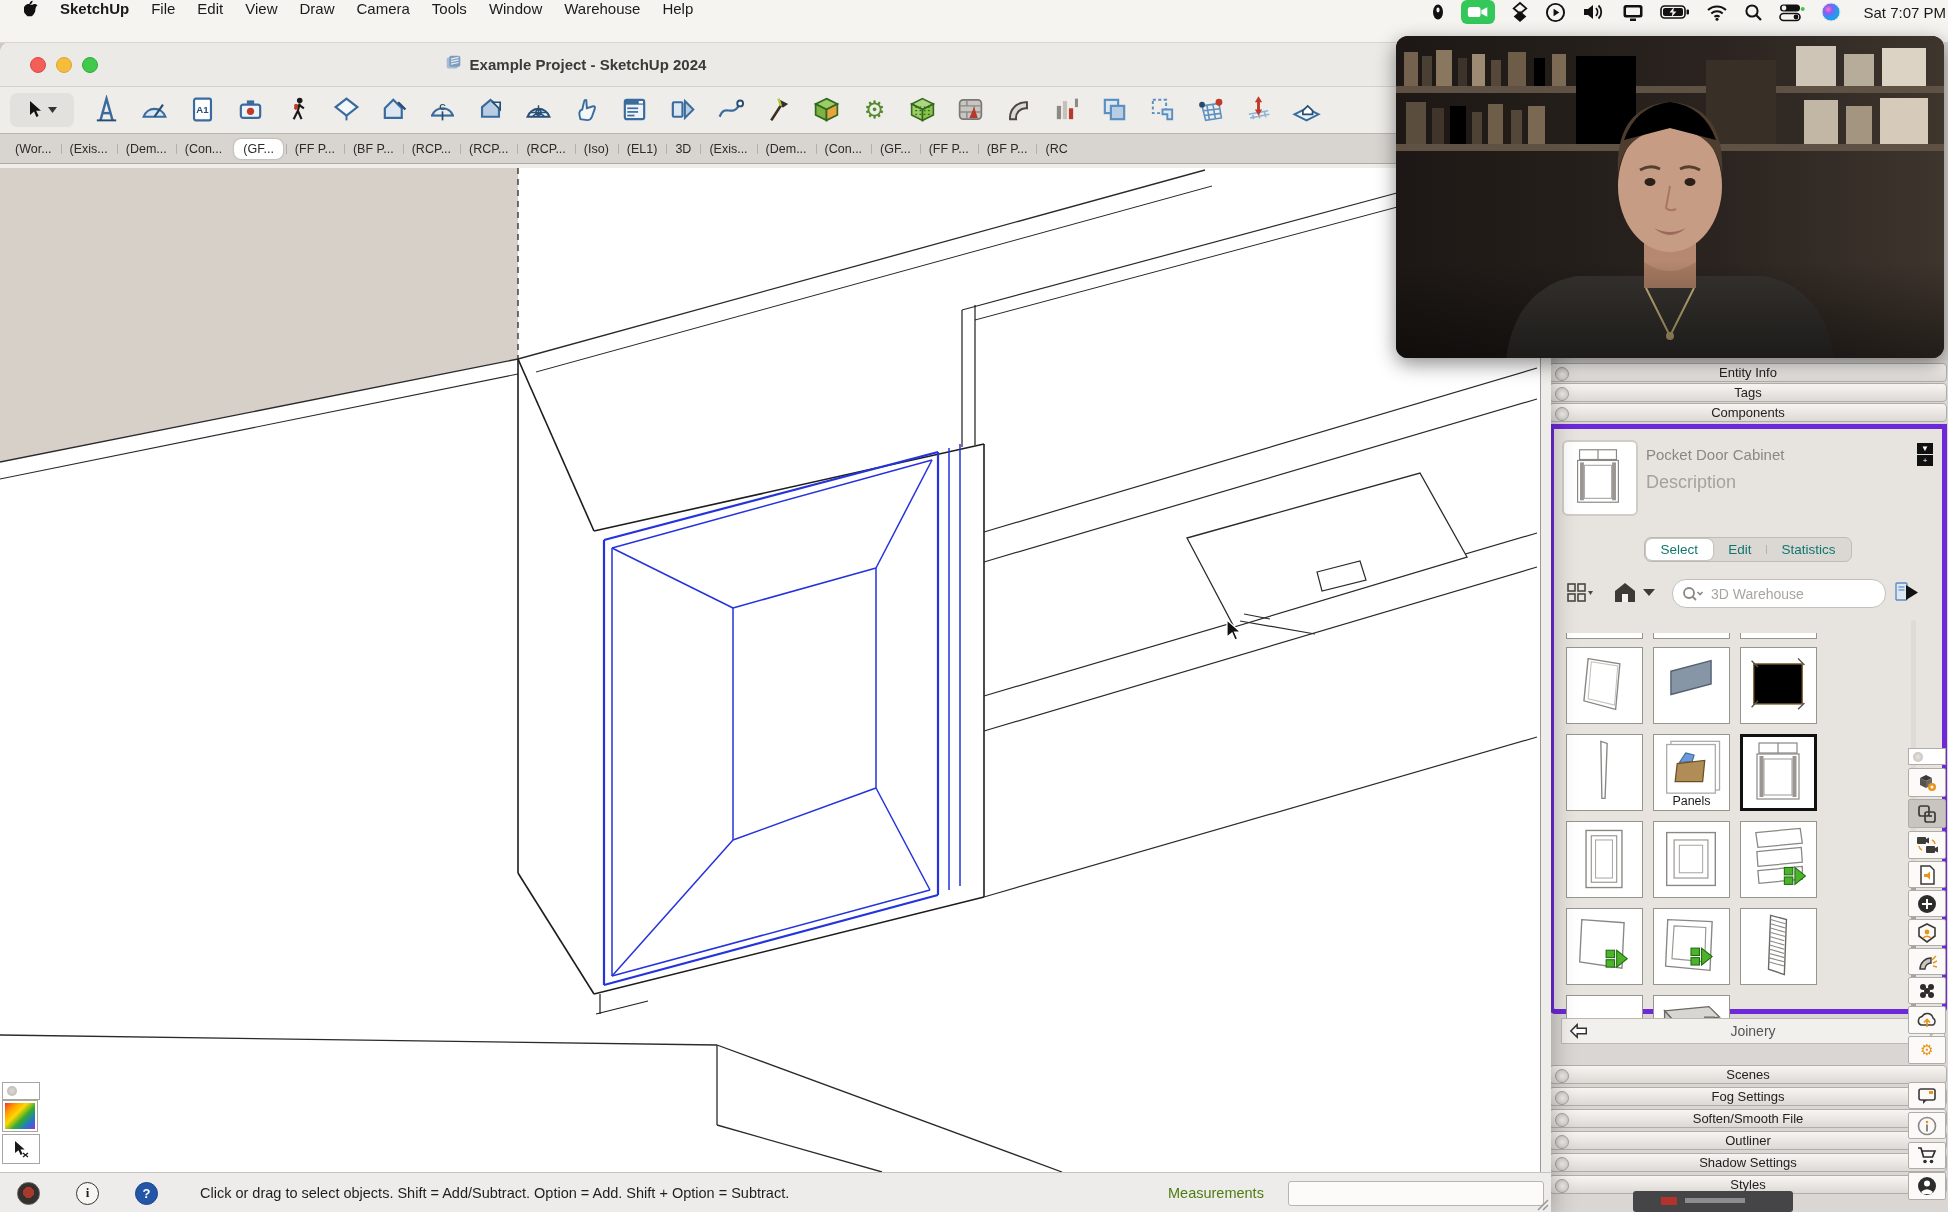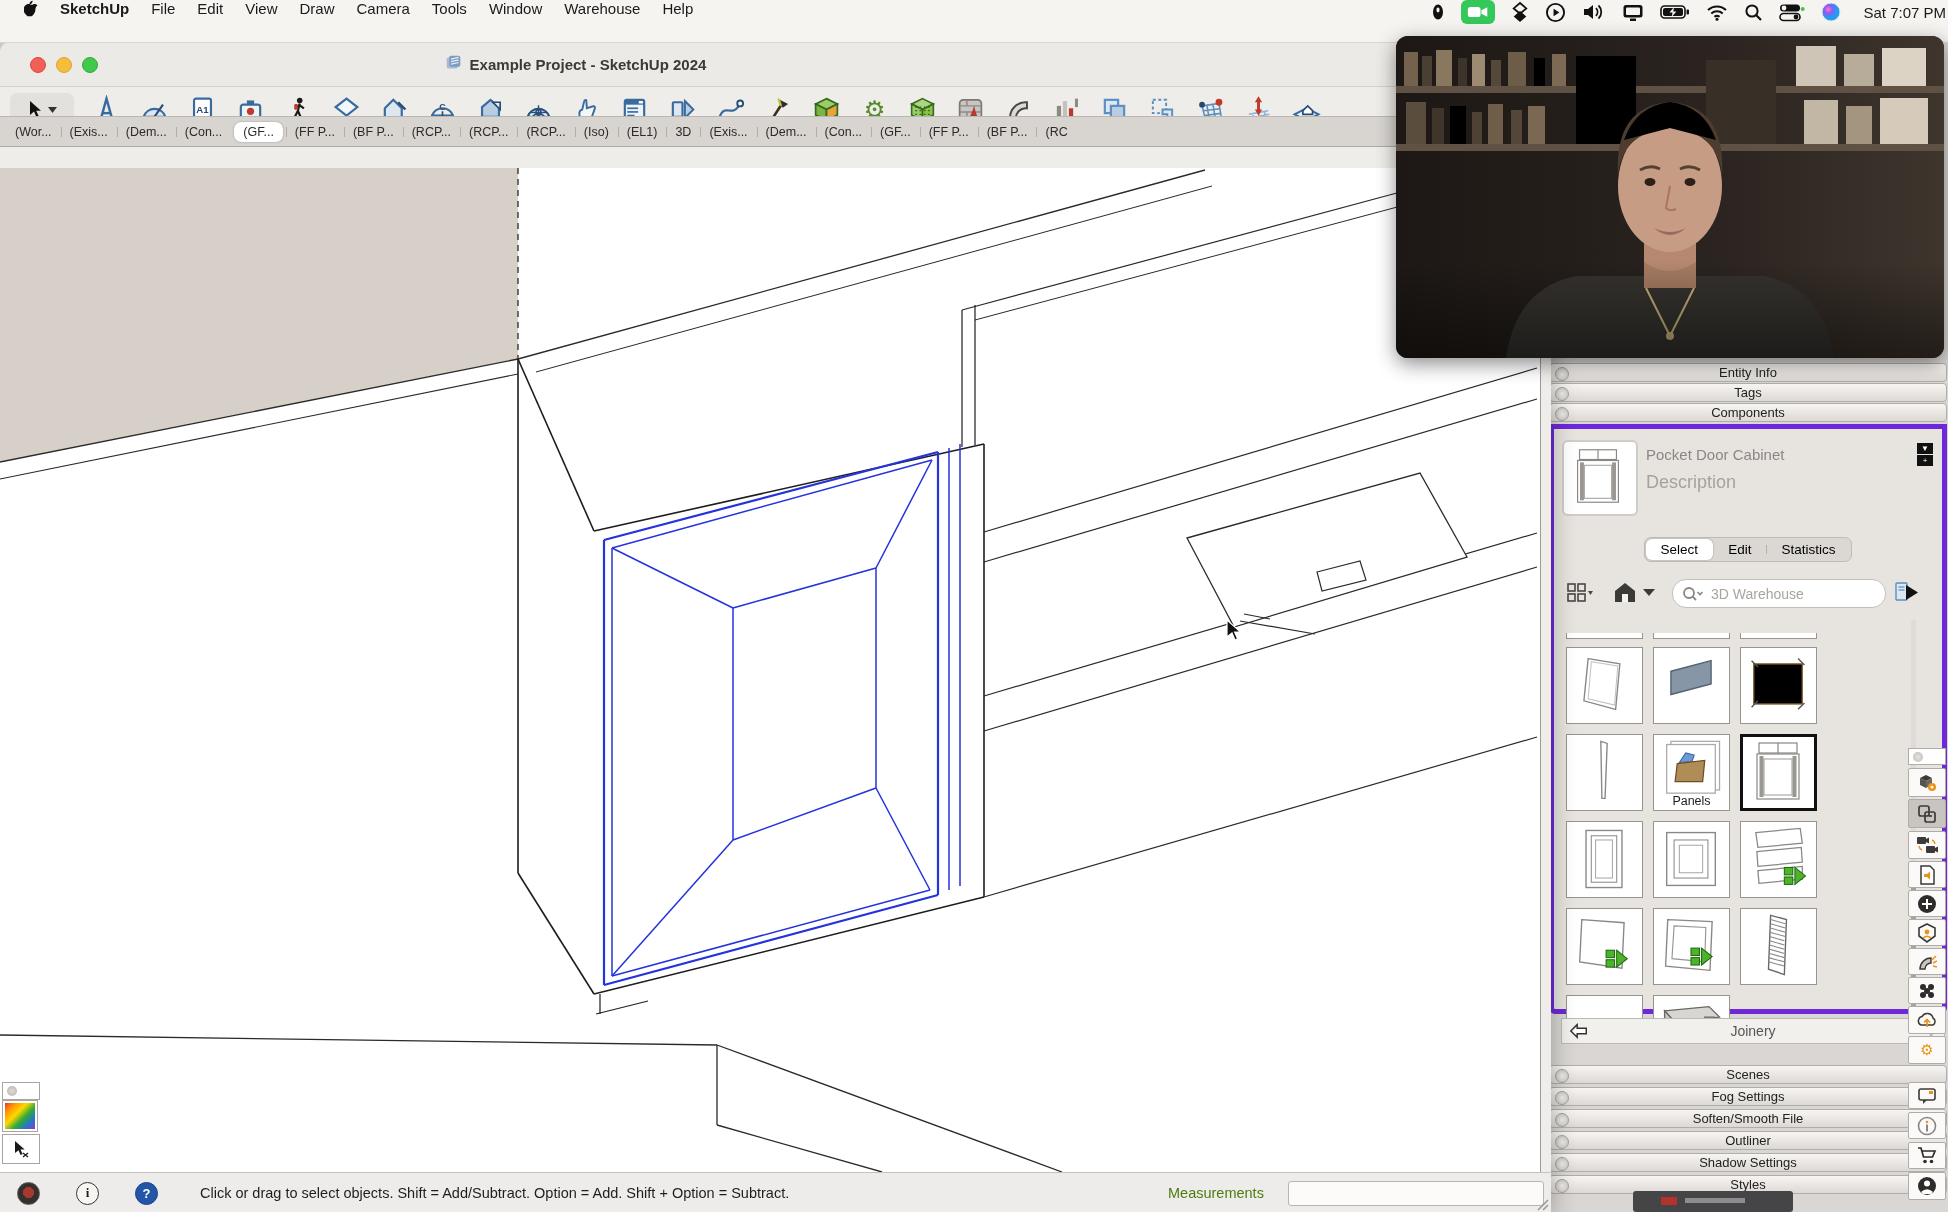--- a/index.html
+++ b/index.html
@@ -26,21 +26,21 @@
   .tl.y{left:56px;background:#f6bd3c;border:1px solid #dba32f;}
   .tl.g{left:82px;background:#41c94c;border:1px solid #2faa3a;}
   .wtitle{position:absolute;left:0;right:400px;top:0;height:44px;display:flex;align-items:center;justify-content:center;
     gap:8px;font-size:15px;font-weight:bold;color:#3c3a38;}
   
   .toolbar{position:absolute;left:10px;top:44px;height:47px;display:flex;align-items:center;gap:17px;}
   .selbox{width:64px;height:34px;background:#e3e1dd;border-radius:7px;display:flex;align-items:center;justify-content:center;gap:5px;}
   .ti{width:31px;height:31px;display:flex;align-items:center;justify-content:center;}
   .ti svg{width:29px;height:29px;}
   
-  .tabsbar{position:absolute;left:0;top:74px;width:100%;height:31px;background:#d8d5d1;
+  .tabsbar{position:absolute;left:0;top:91px;width:100%;height:31px;background:#d8d5d1;
     border-top:1px solid #bab7b3;border-bottom:1px solid #aeaba7;display:flex;align-items:center;padding-left:6px;box-sizing:border-box;}
   .tab{position:relative;font-size:12.5px;color:#2c2a28;padding:3px 9px;white-space:nowrap;}
   .tab:not(:first-child)::before{content:'';position:absolute;left:0;top:5px;bottom:5px;width:1px;background:#b2afab;}
   .tab.active{background:#ffffff;border-radius:7px;box-shadow:0 0 2px rgba(0,0,0,.35);margin:0 3px;}
   .tab.active::before{display:none;}
   
   .viewport{position:absolute;left:0;top:126px;width:1540px;height:1004px;background:#ffffff;
     border-right:1px solid #9d9a96;overflow:hidden;}
   
   .palA{position:absolute;left:2px;top:914px;width:36px;height:16px;background:#fff;border:1px solid #a8a5a1;display:flex;align-items:center;}
@@ -67,21 +67,21 @@
     background:radial-gradient(#f2f0ed,#c4c1bd);border:1px solid #a5a29e;}
   .comppanel{position:absolute;left:1549px;top:424px;width:398px;height:590px;background:#e7e4e0;
     border:5px solid #6d28d9;border-radius:0 0 6px 6px;box-sizing:border-box;}
   .cprev{position:absolute;left:8px;top:11px;width:72px;height:72px;background:#fff;border:2px solid #d0cdc9;border-radius:6px;}
   .cname{position:absolute;left:92px;top:17px;font-size:15px;color:#8a8784;}
   .cdesc{position:absolute;left:92px;top:43px;font-size:18px;color:#a5a29e;}
   .blkbtn{position:absolute;right:9px;top:14px;width:16px;display:flex;flex-direction:column;gap:1px;}
   .blkbtn div{background:#111;color:#fff;font-size:8px;line-height:11px;height:11px;text-align:center;}
   .segwrap{position:absolute;left:0;right:0;top:108px;display:flex;justify-content:center;}
   .segctl{display:flex;align-items:center;background:#dbd7d3;border:1px solid #bfbcb8;border-radius:7px;padding:1px;}
-  .seg{font-size:13.5px;color:#000000;padding:3px 15px;position:relative;}
+  .seg{font-size:13.5px;color:#0f766e;padding:3px 15px;position:relative;}
   .seg.active{background:#fff;border-radius:6px;box-shadow:0 0 2px rgba(0,0,0,.3);}
   .seg.div::before{content:'';position:absolute;left:0;top:6px;bottom:6px;width:1px;background:#b5b2ae;}
   .toolsrow{position:absolute;left:0;top:150px;width:100%;height:30px;}
   .search{position:absolute;left:118px;top:0px;width:212px;height:27px;background:#fff;border:1px solid #c3c0bc;
     border-radius:14px;display:flex;align-items:center;}
   .search input{border:none;outline:none;background:transparent;font-size:14px;color:#333;width:150px;
     font-family:"Liberation Sans",sans-serif;}
   .search input::placeholder{color:#a8a5a1;}
   .gridwrap{position:absolute;left:12px;top:204px;width:270px;height:385px;overflow:hidden;}
   .cellrow{display:flex;gap:10px;margin-bottom:10px;}

